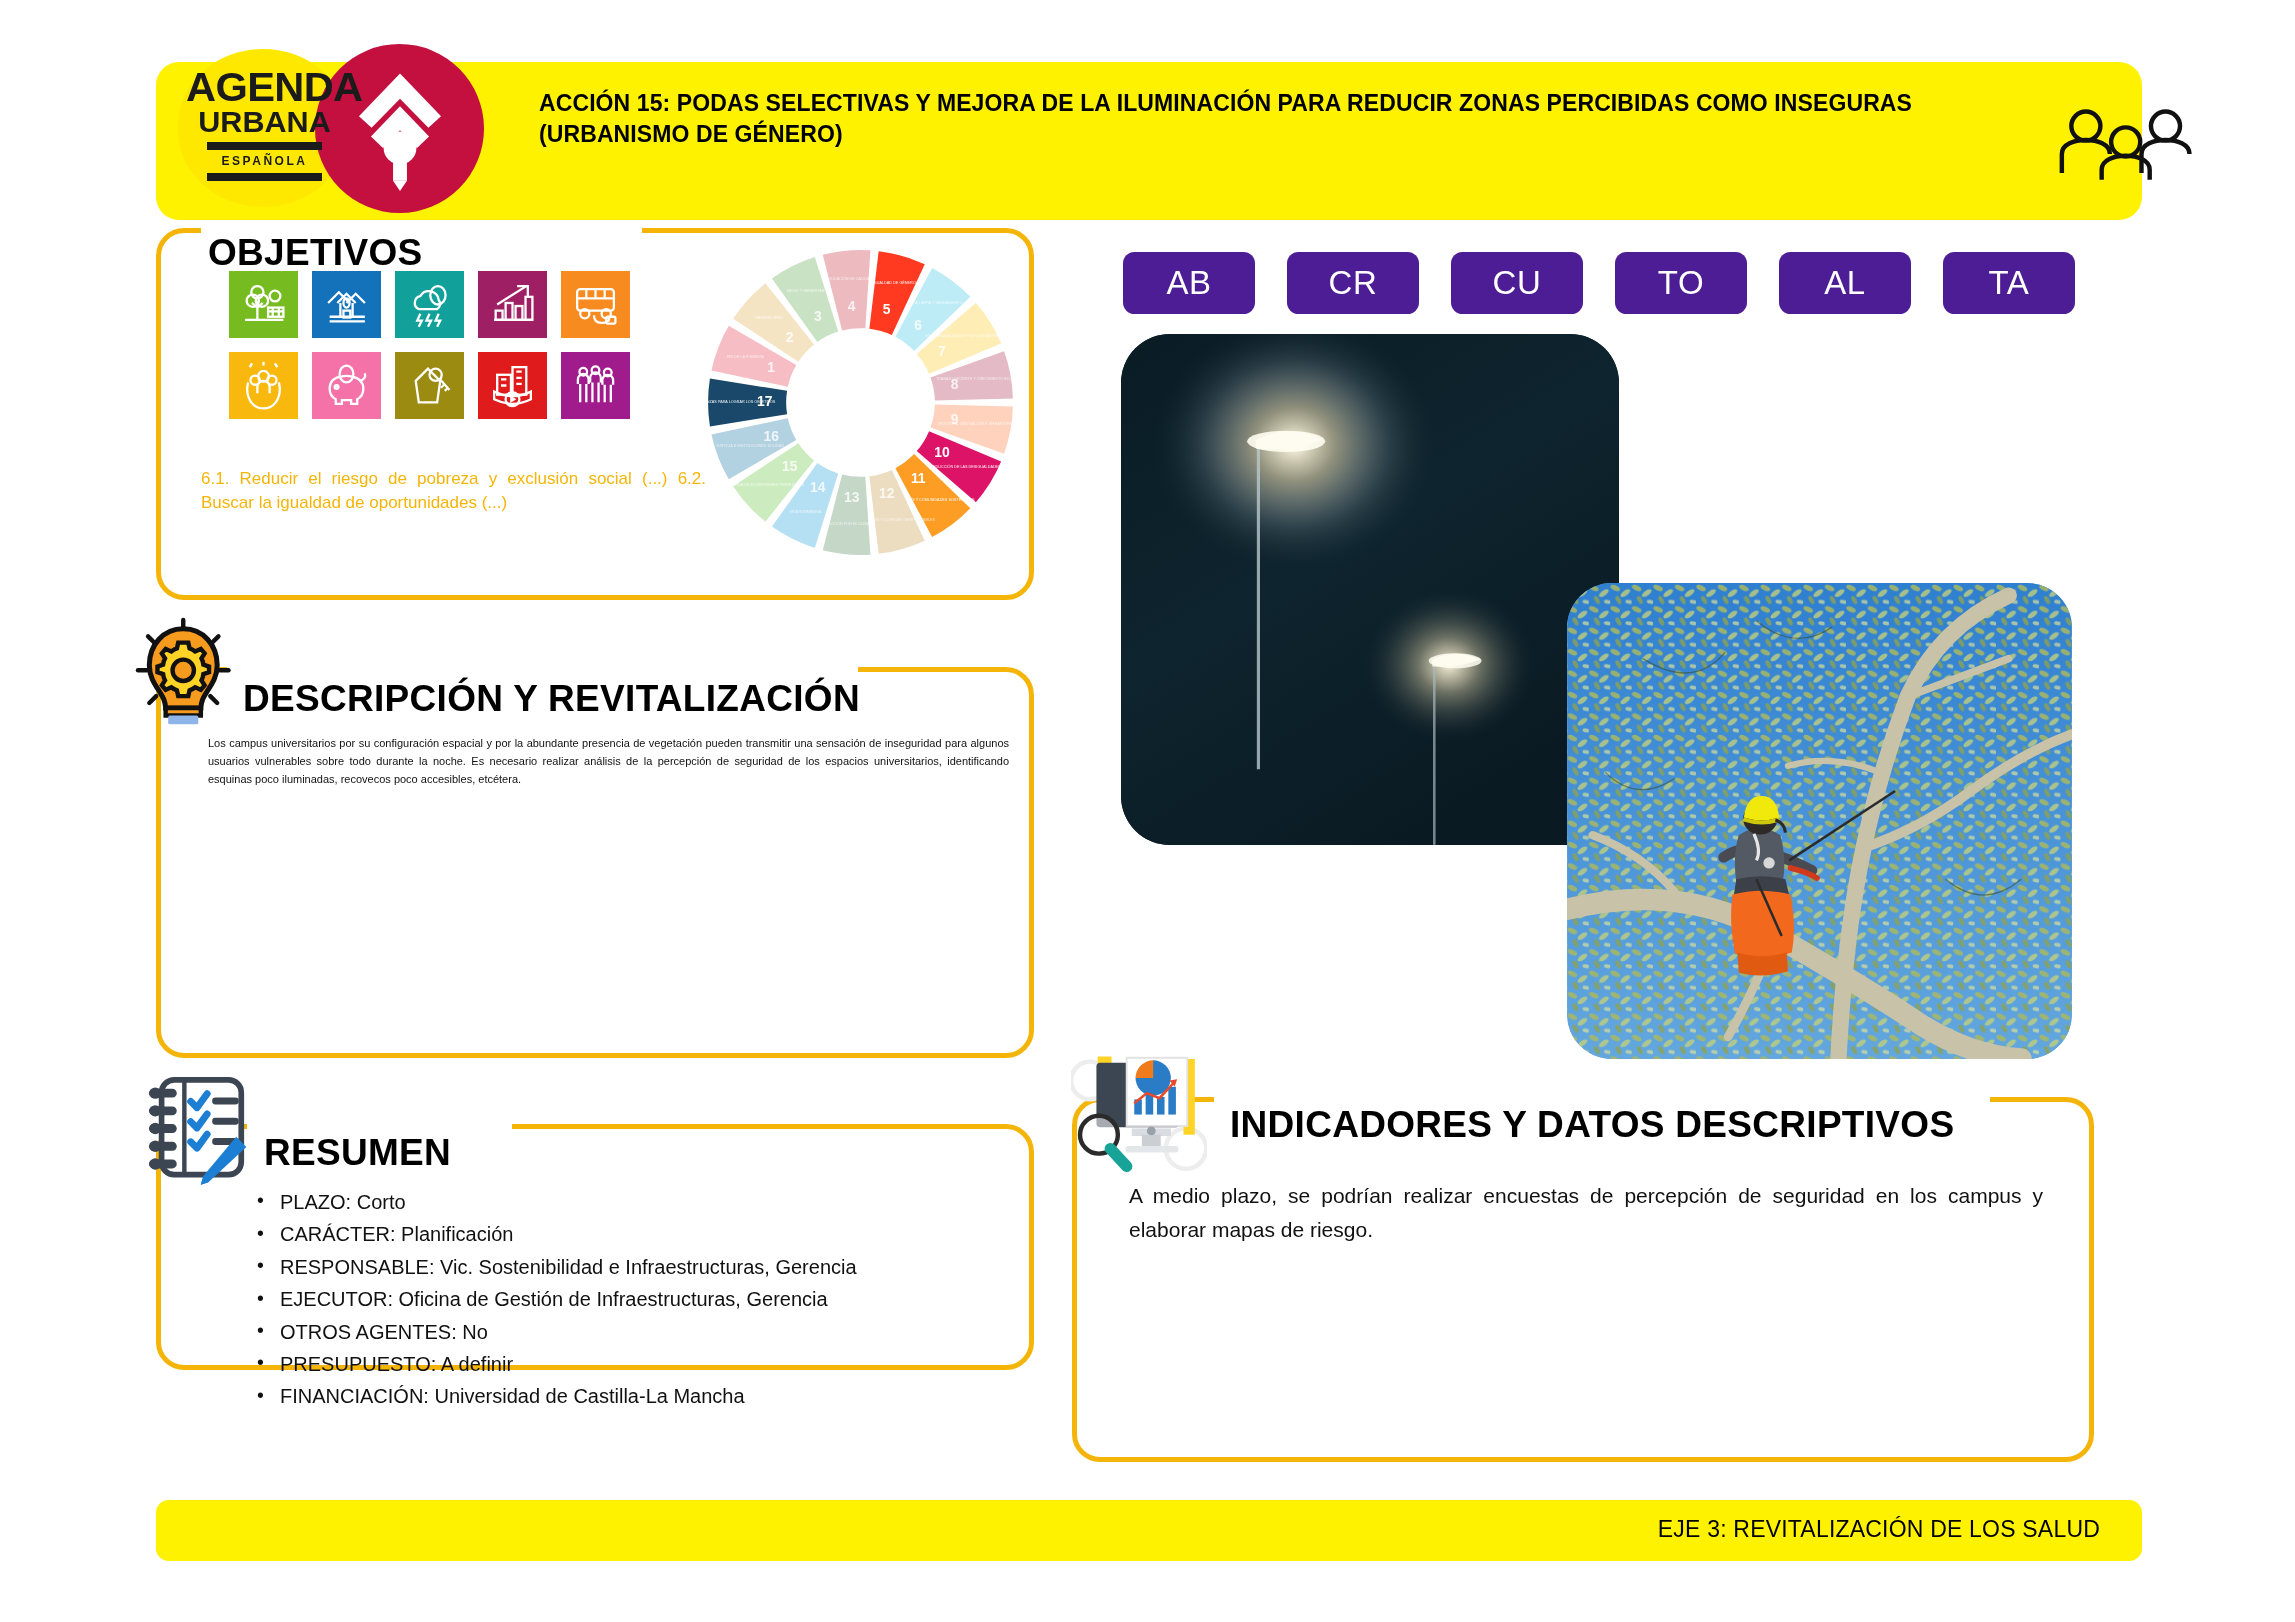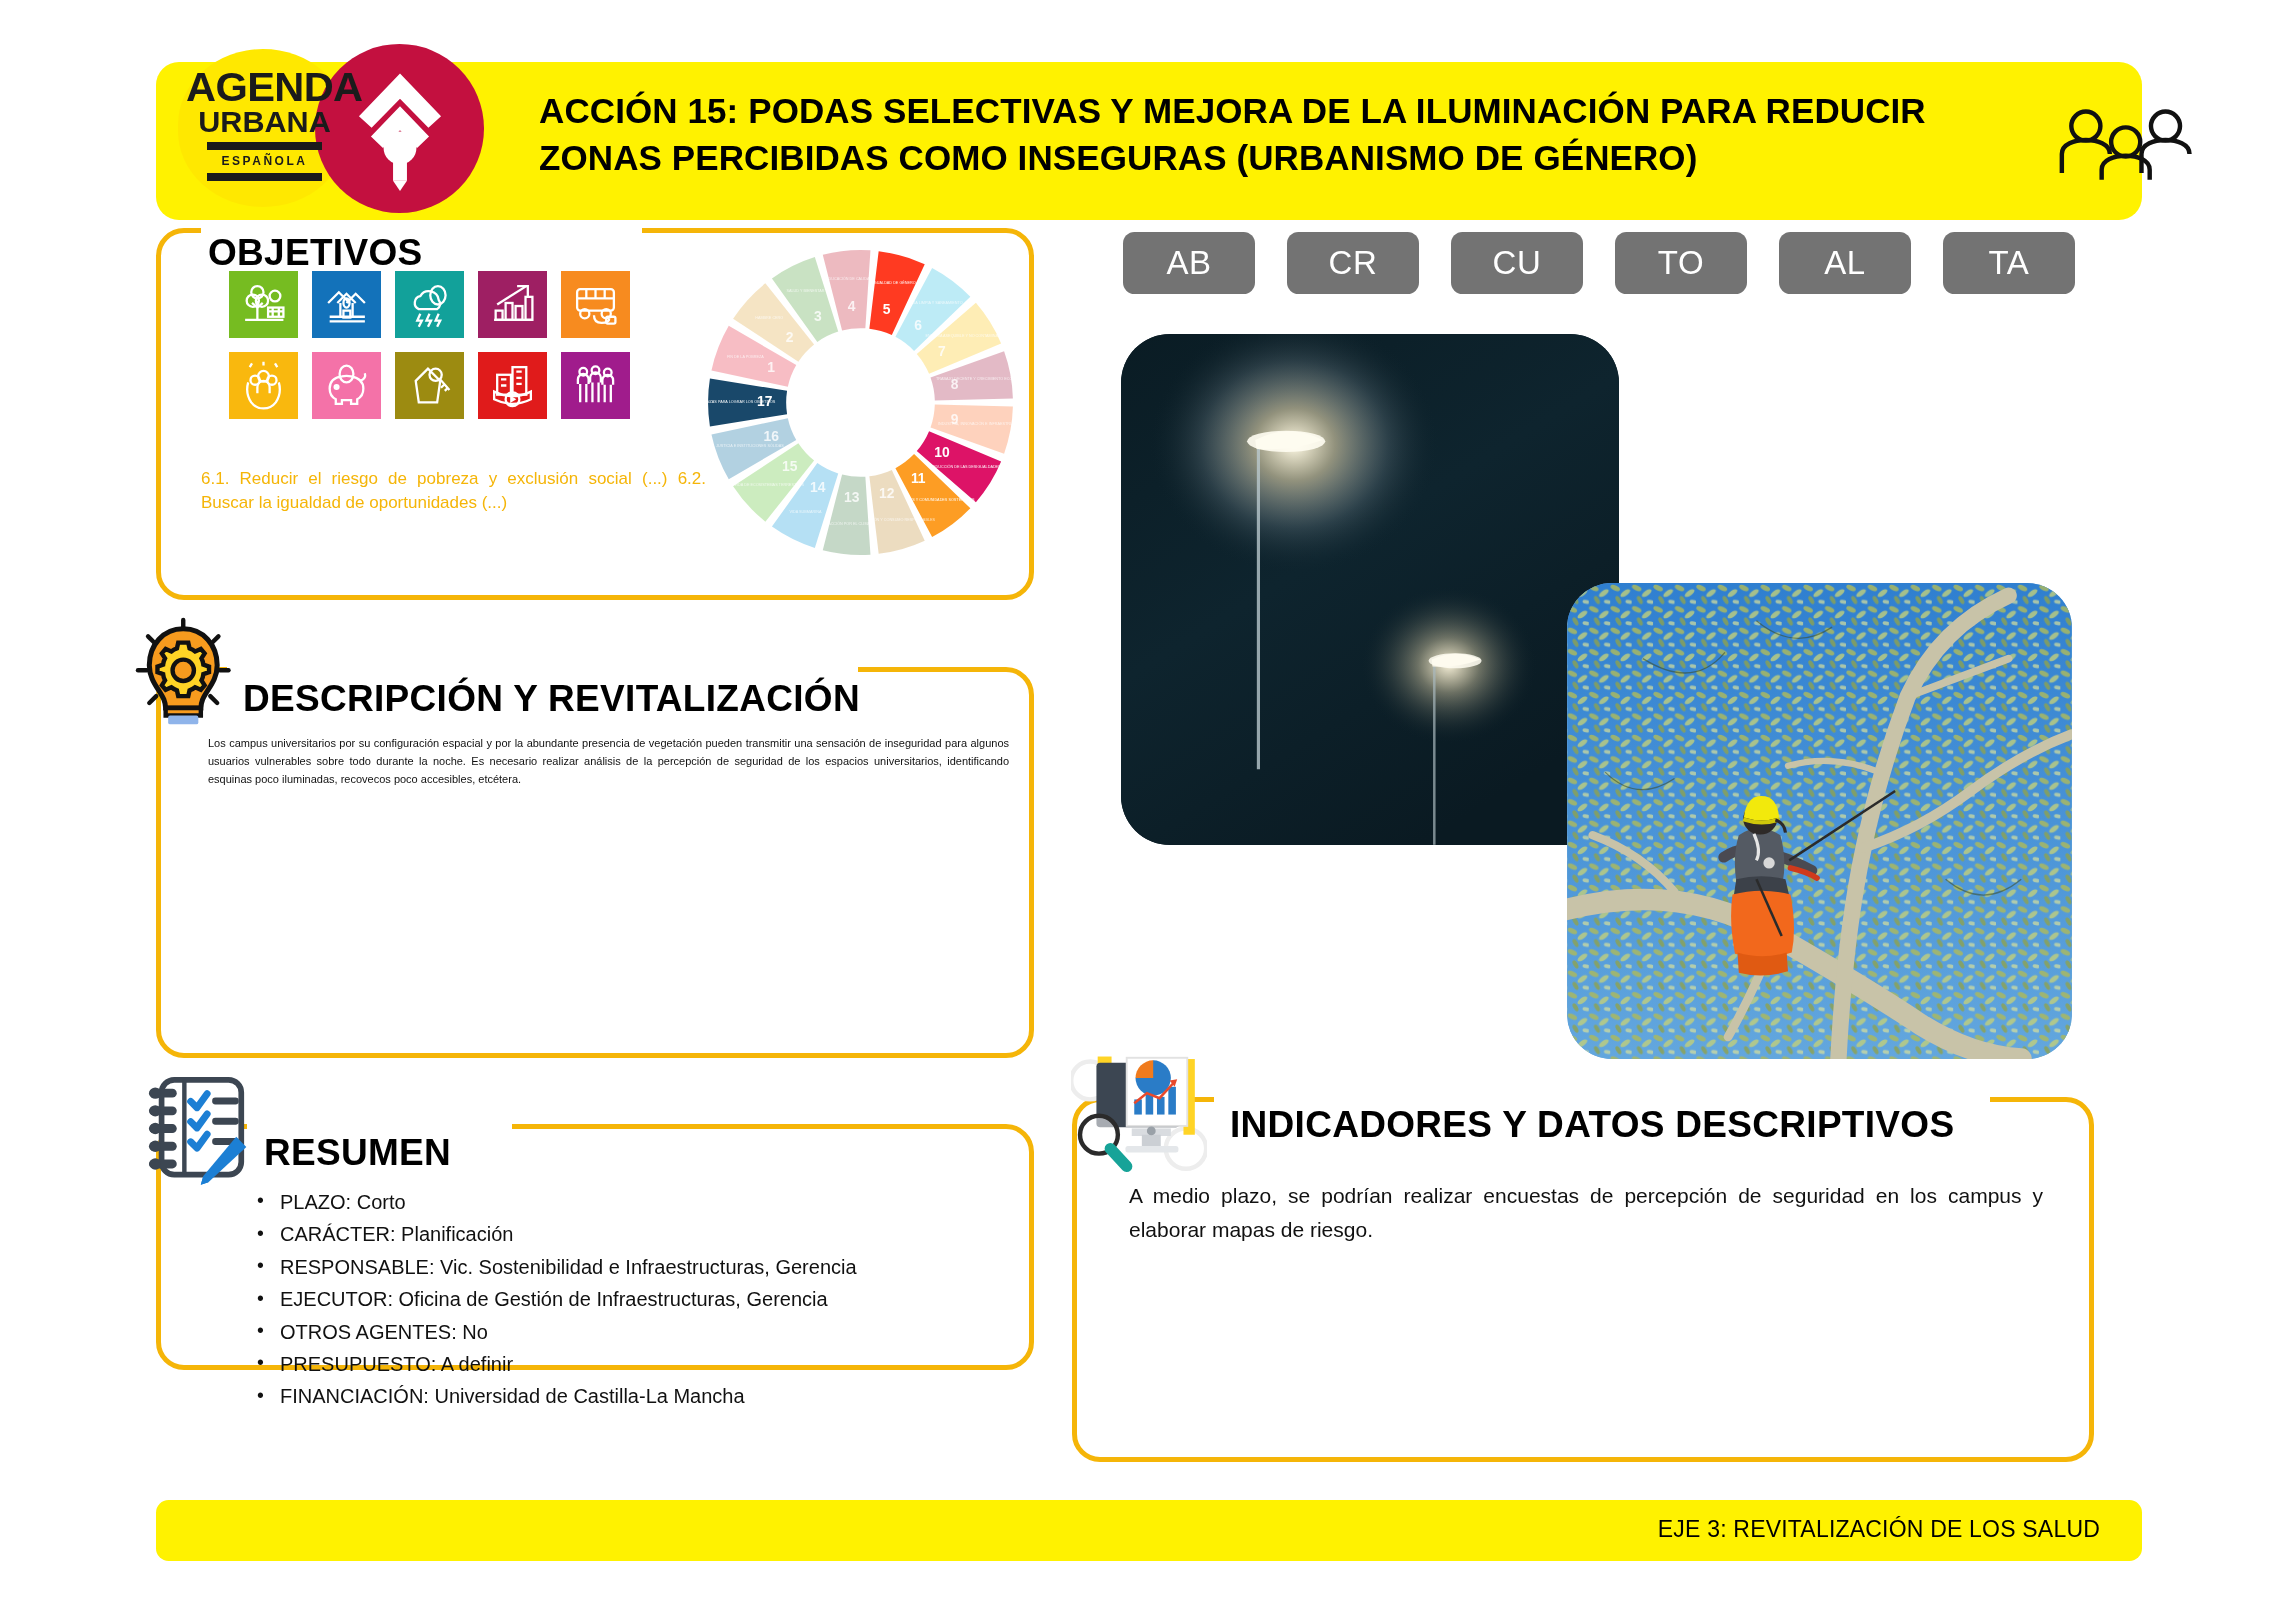--- a/index.html
+++ b/index.html
@@ -43,21 +43,21 @@
   }
   .logo-circle {
     position: absolute; left: 315px; top: 44px;
     width: 169px; height: 169px; border-radius: 50%;
     background: #C3103F; z-index: 5;
   }
   .logo-circle svg { position: absolute; left: 25px; top: 23px; }
 
   .header-title {
     position: absolute; left: 539px; top: 88px; width: 1438px;
-    font-size: 35px; font-weight: 700; color: #000; line-height: 1.33;
+    font-size: 23px; font-weight: 700; color: #000; line-height: 1.33;
     letter-spacing: 0.1px;
   }
   .people-icon { position: absolute; left: 2053px; top: 107px; z-index: 6; }
 
   
   .card {
     position: absolute;
     border: 5.7px solid #F5B508;
     border-radius: 28px;
     background: #fff;
@@ -92,23 +92,23 @@
   .obj-line { font-size: 17px; line-height: 1.44; text-align: justify; }
   .obj-line.blue   { color: #1B7BC4; }
   .obj-line.yellow { color: #F5B508; }
 
   
   .sdg-wheel { position: absolute; left: 703px; top: 245px; }
 
   
   .campus-row { position: absolute; left: 1123px; top: 232px; display: flex; gap: 32px; }
   .campus-badge {
-    width: 132px; height: 62px; background: #737373; border-radius: 11.4px;
+    width: 132px; height: 62px; background: #4c1d95; border-radius: 11.4px;
     display: flex; align-items: center; justify-content: center;
-    color: #fff; font-size: 33px; font-weight: 400; letter-spacing: 0.6px;
+    color: #fff; font-size: 33px; font-weight: 400; letter-spacing: 0.6px; margin-top: 20px;
   }
 
   
   .photo-night {
     position: absolute; left: 1121px; top: 334px;
     width: 498px; height: 511px; border-radius: 49px; overflow: hidden;
     background: #0b1d26;
   }
   .photo-tree {
     position: absolute; left: 1567px; top: 583px;

